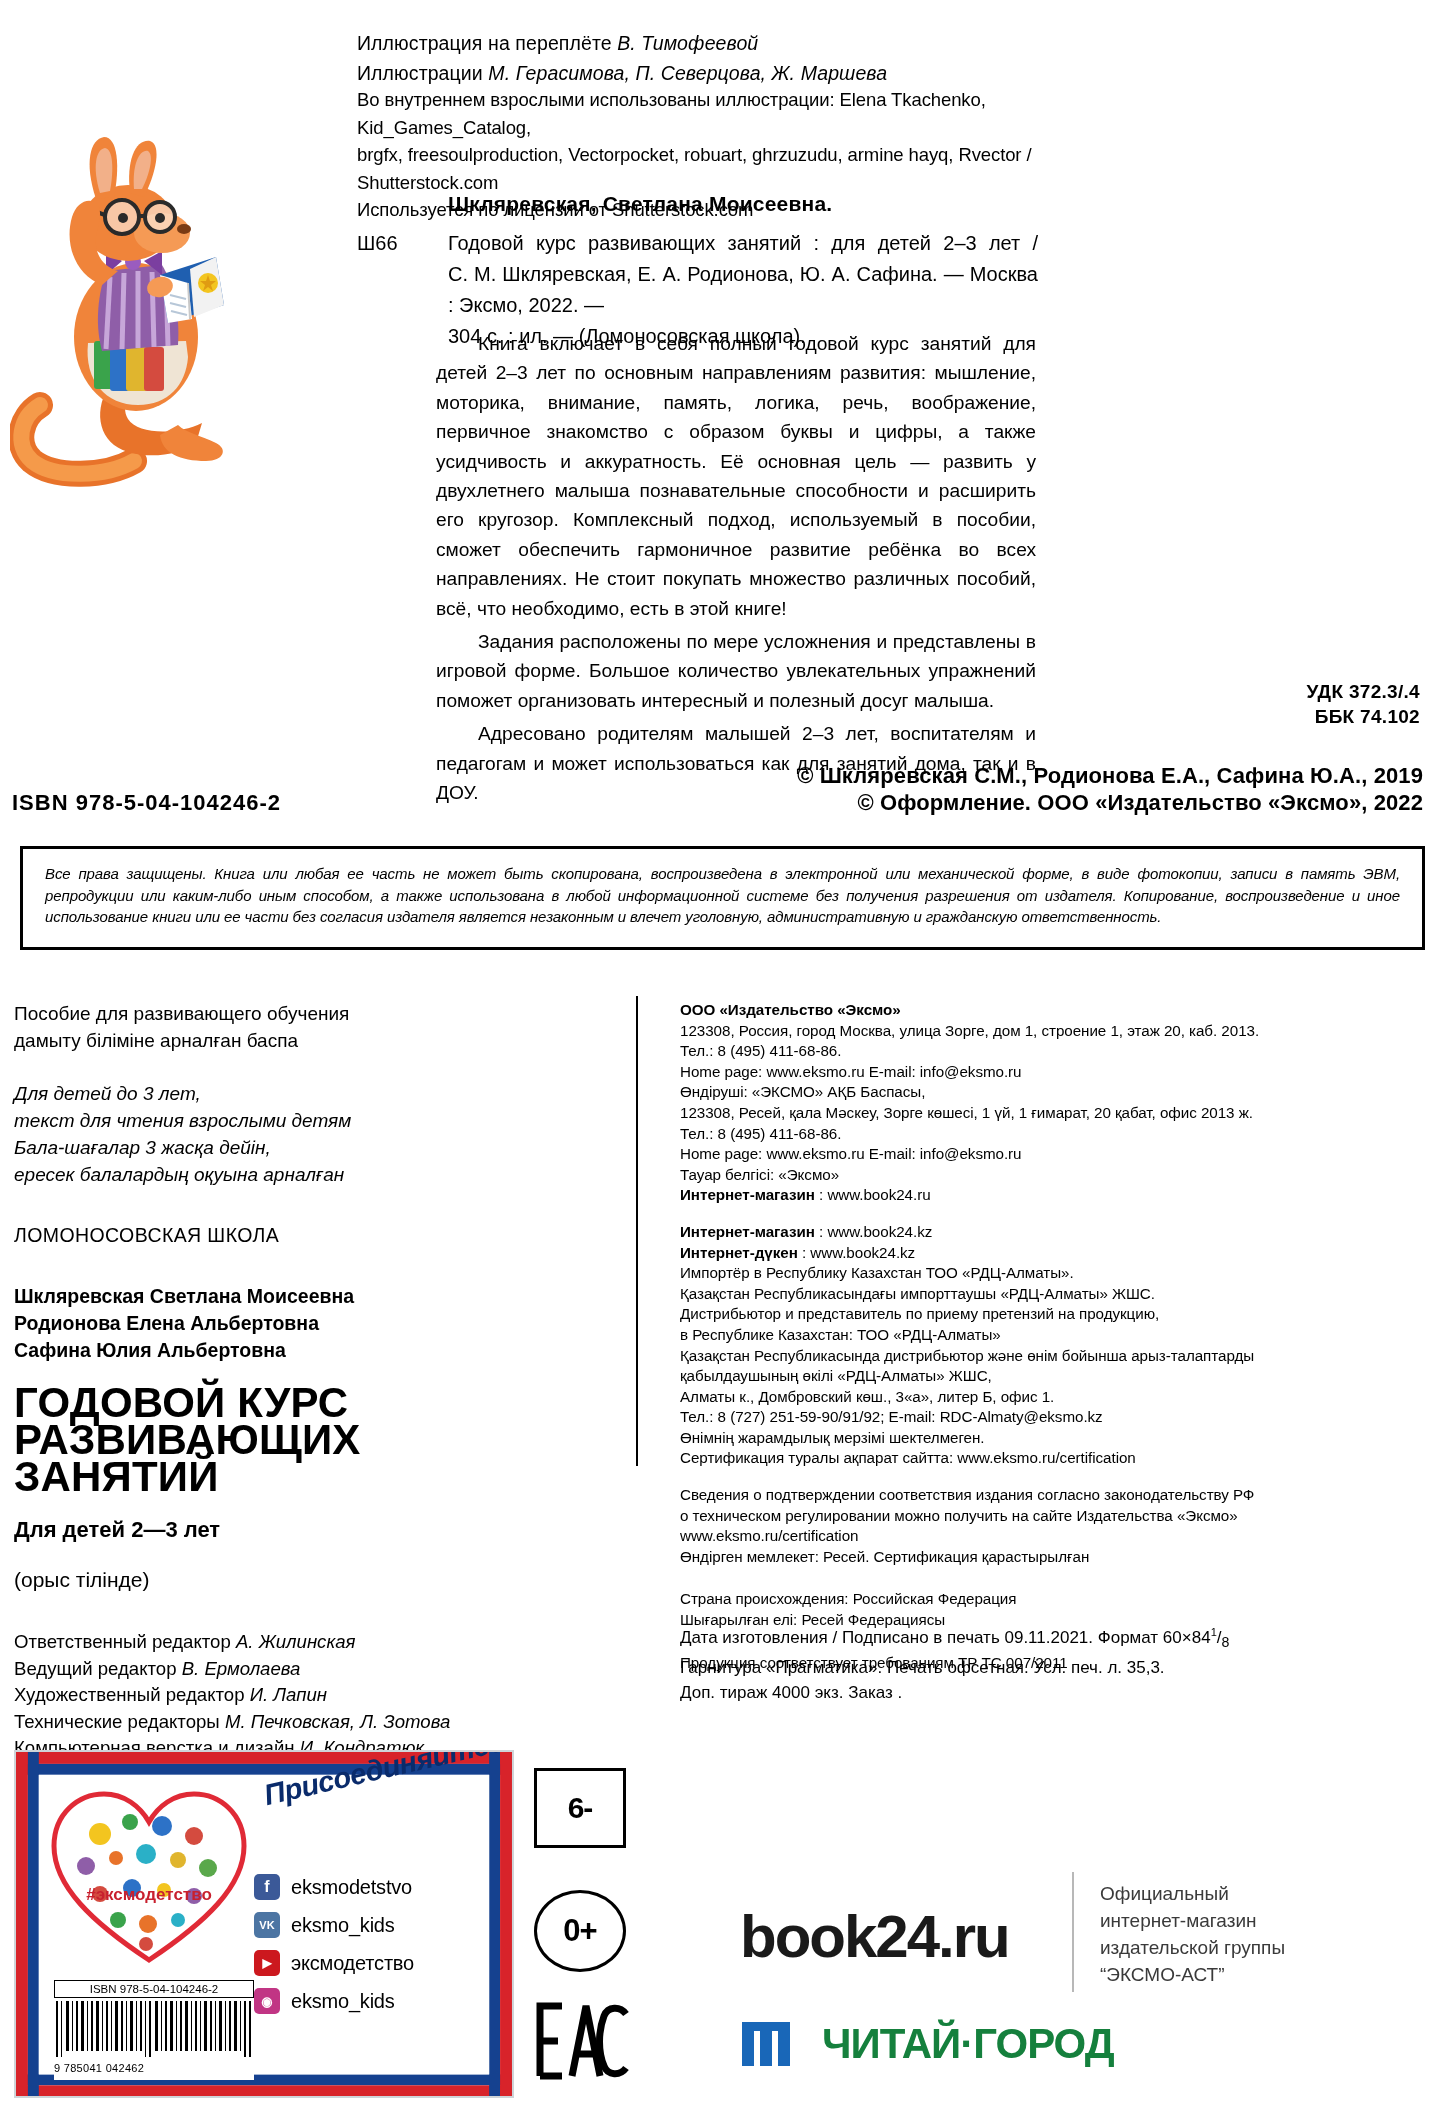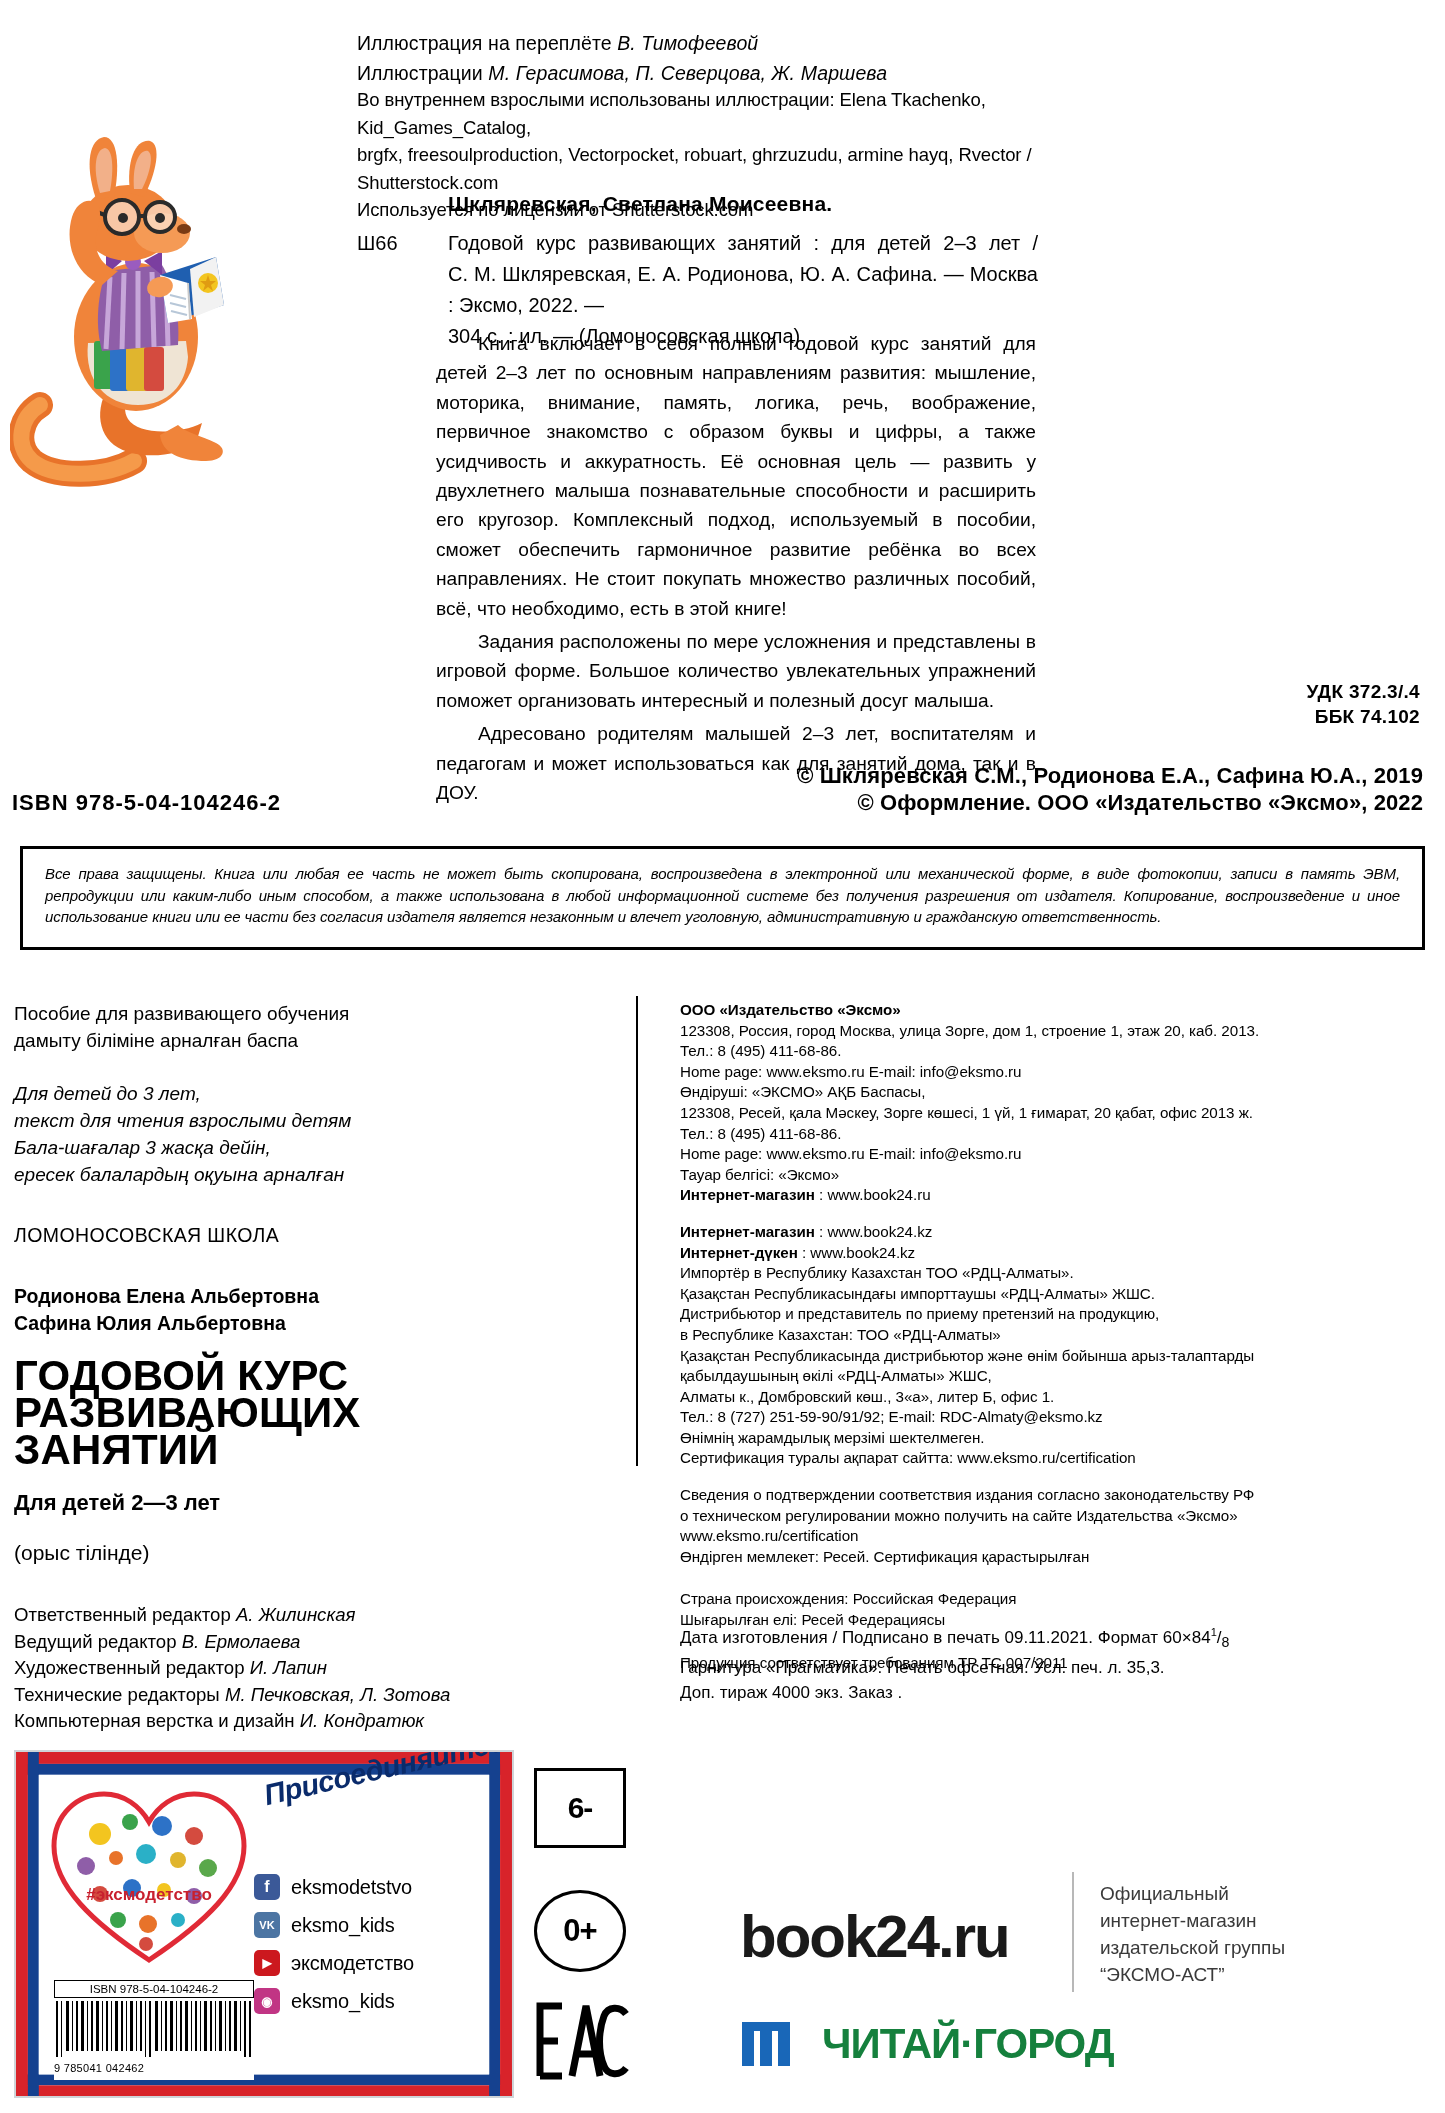--- a/index.html
+++ b/index.html
@@ -245,20 +245,21 @@
     <div class="s-plain">Пособие для развивающего обучения</div>
     <div class="s-plain">дамыту біліміне арналған баспа</div>
     <div class="gap-md"></div>
     <div class="s-ital">Для детей до 3 лет,</div>
     <div class="s-ital">текст для чтения взрослыми детям</div>
     <div class="s-ital">Бала-шағалар 3 жасқа дейін,</div>
     <div class="s-ital">ересек балалардың оқуына арналған</div>
     <div class="gap-lg"></div>
     <div class="s-caps">ЛОМОНОСОВСКАЯ ШКОЛА</div>
     <div class="gap-lg"></div>
+    <div class="s-bold">Шкляревская Светлана Моисеевна</div>
     <div class="s-bold">Родионова Елена Альбертовна</div>
     <div class="s-bold">Сафина Юлия Альбертовна</div>
     <div class="gap-sm"></div>
     <div class="big-title">ГОДОВОЙ КУРС</div>
     <div class="big-title">РАЗВИВАЮЩИХ ЗАНЯТИЙ</div>
     <div class="gap-sm"></div>
     <div class="age-line">Для детей 2—3 лет</div>
     <div class="gap-sm"></div>
     <div class="lang-line">(орыс тілінде)</div>
     <div class="gap-lg"></div>

